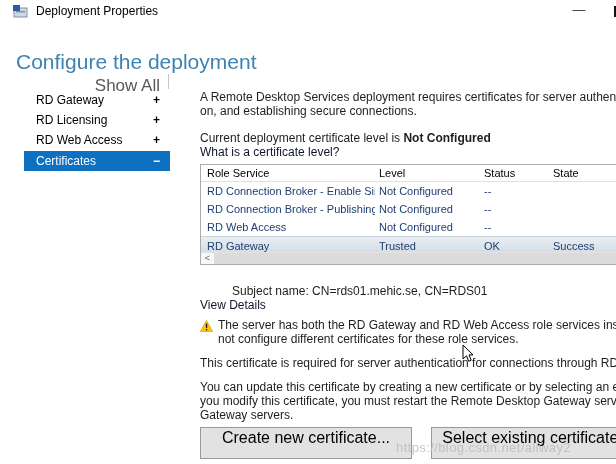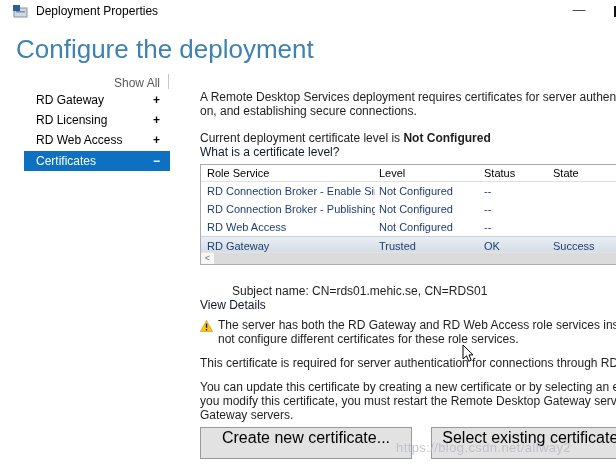--- a/index.html
+++ b/index.html
@@ -12,24 +12,24 @@
   #stage { position:absolute; inset:0; width:616px; height:464px; overflow:hidden; background:#fff; }
 
   
   .titlebar { position:absolute; left:0; top:0; width:616px; height:22px; background:#fff; }
   .win-icon { position:absolute; left:13px; top:4px; width:15px; height:14px; }
   .win-title { position:absolute; left:36px; top:4px; font-size:12px; color:#000; white-space:nowrap;text-align:center; }
   .btn-min { position:absolute; left:563px; top:0; width:32px; height:22px; text-align:center; line-height:20px; color:#333; font-size:13px; }
   .btn-edge { position:absolute; right:0; top:6px; width:2px; height:11px; background:#111; }
 
   
-  .page-heading { position:absolute; left:16px; top:34px; font-size:26px; color:#3e82b1; white-space:nowrap; }
+  .page-heading { position:absolute; left:16px; top:50px; font-size:21px; color:#3e82b1; white-space:nowrap; }
 
   
-  .show-all { position:absolute; left:88px; top:76px; width:72px; text-align:right; font-size:12px; color:#595959; }
+  .show-all { position:absolute; left:88px; top:76px; width:72px; text-align:right; font-size:17px; color:#595959; }
   .side-divider { position:absolute; left:168px; top:74px; width:1px; height:15px; background:#c5c5c5; }
   .nav-item { position:absolute; left:24px; width:146px; height:20px; line-height:20px; color:#000; cursor:default; }
   .nav-item .lbl { position:absolute; left:12px; white-space:nowrap; }
   .nav-item .tog { position:absolute; right:10px; font-weight:bold; }
   .nav-item.selected { background:#0e70c1; color:#fff; }
 
   
   .t { position:absolute; white-space:nowrap; }
   .link { color:#0f172a; cursor:pointer; }
   .bold { font-weight:bold; }

